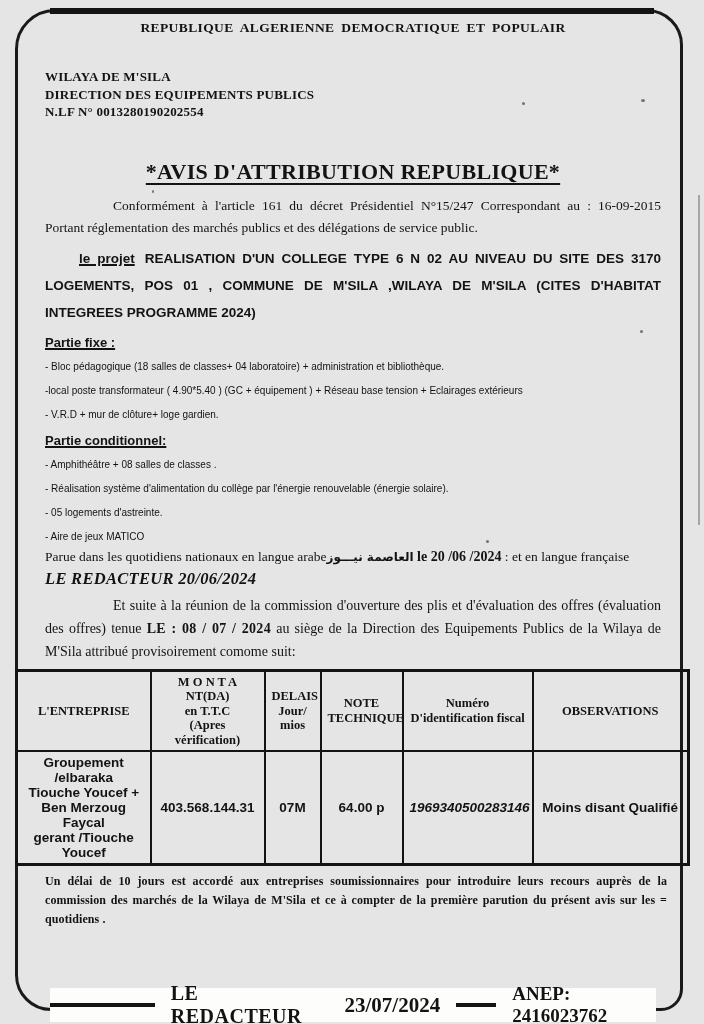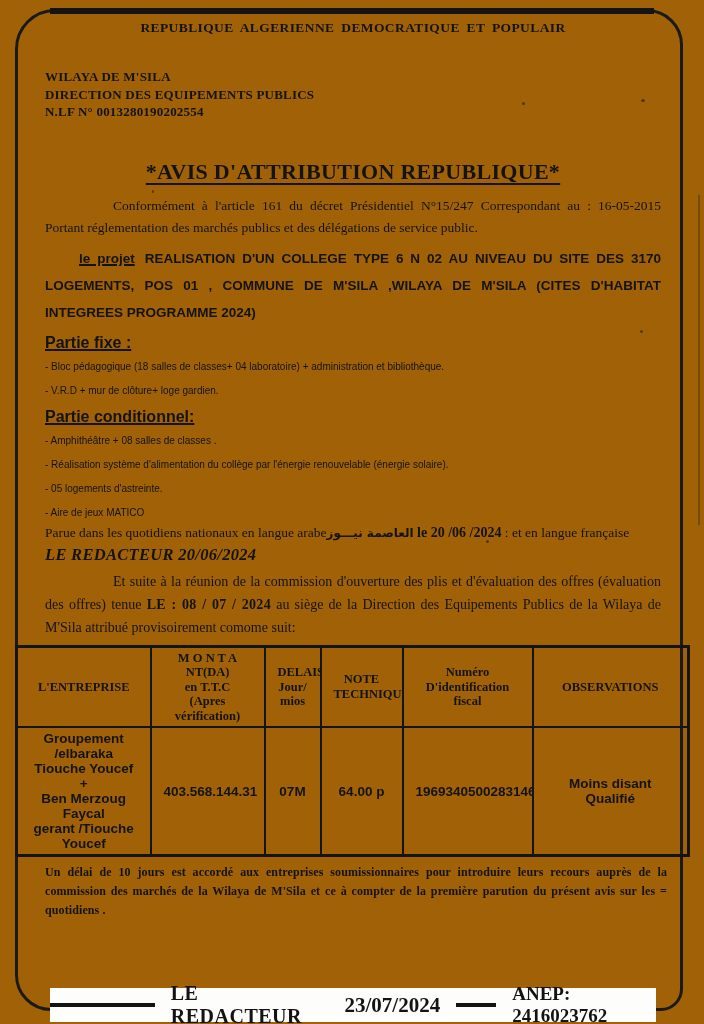--- a/index.html
+++ b/index.html
@@ -4,21 +4,21 @@
 <style>
   html, body {
     margin: 0;
     padding: 0;
     background: #fdfdfb;
   }
   .page {
     position: relative;
     width: 704px;
     height: 1024px;
-    background: #a16207;
+    background: #e5e5e5;
     overflow: hidden;
     color: #131313;
     font-family: "Liberation Serif", serif;
   }
   .border-frame {
     position: absolute;
     left: 15px; top: 9px;
     width: 668px; height: 1002px;
     border: 3px solid #1a1a1a;
     border-radius: 40px 36px 22px 36px;
@@ -91,21 +91,21 @@
   .project-label {
     margin-left: 34px;
     margin-right: 10px;
     text-decoration: underline;
     text-decoration-thickness: 2px;
   }
   .section-heading {
     margin-top: 8px;
     font-family: "Liberation Sans", sans-serif;
     font-weight: bold;
-    font-size: 16px;
+    font-size: 13px;
     line-height: 18px;
     text-decoration: underline;
     text-decoration-thickness: 2px;
   }
   .item {
     margin: 5px 0 0 0;
     font-family: "Liberation Sans", sans-serif;
     font-size: 10px;
     line-height: 19px;
     text-align: justify;
@@ -137,21 +137,21 @@
   .eval b { letter-spacing: 0.3px; }
   table.award {
     margin: 6px 0 0 -30px;
     width: 672px;
     border-collapse: collapse;
     table-layout: fixed;
     border: 3px solid #141414;
   }
   table.award th, table.award td {
     border: 2.5px solid #141414;
-    padding: 3px 12px;
+    padding: 3px 6px;
     white-space: pre-line;
     vertical-align: middle;
     overflow: hidden;
   }
   table.award th {
     font-weight: bold;
     font-size: 12.5px;
     line-height: 14.5px;
     text-align: center;
     height: 72px;
@@ -164,21 +164,21 @@
     height: 60px;
   }
   td.cell-entreprise {
     text-align: left;
     font-size: 12px;
     line-height: 15px;
     padding-left: 5px;
   }
   td.cell-montant { font-size: 14px; }
   td.cell-note { font-family: "Liberation Serif", serif; font-weight: 600; }
-  td.cell-nif { font-size: 14px; }
+  td.cell-nif { font-size: 14px; font-style: italic; }
   td.cell-obs {
     font-family: "Liberation Serif", serif;
     font-weight: normal;
     font-size: 13px;
   }
   .notes { margin-top: 6px; width: 622px; }
   .note {
     margin: 0;
     font-weight: bold;
     font-size: 12px;
@@ -235,27 +235,28 @@
     <div class="republic">REPUBLIQUE ALGERIENNE DEMOCRATIQUE ET POPULAIR</div>
 
     <div class="issuer">
       <div>WILAYA DE M'SILA</div>
       <div>DIRECTION DES EQUIPEMENTS PUBLICS</div>
       <div>N.LF N° 0013280190202554</div>
     </div>
 
     <div class="title">*AVIS D'ATTRIBUTION REPUBLIQUE*</div>
 
-    <p class="para indent p-conformity">Conformément à l'article 161 du décret Présidentiel N°15/247 Correspondant au : 16-05-2015  Portant réglementation des marchés publics et des délégations de service public.</p>
+    <p class="para indent p-conformity">Conformément à l'article 161 du décret Présidentiel N°15/247 Correspondant au : 16-09-2015  Portant réglementation des marchés publics et des délégations de service public.</p>
 
 
     <p class="project"><span class="project-label">le projet</span><span>REALISATION D'UN COLLEGE TYPE 6 N 02 AU NIVEAU DU SITE DES 3170 LOGEMENTS, POS 01 , COMMUNE DE M'SILA ,WILAYA DE M'SILA (CITES D'HABITAT INTEGREES PROGRAMME 2024)</span></p>
 
     <div class="section-heading">Partie fixe :</div>
     <p class="item">- Bloc pédagogique (18 salles de classes+ 04 laboratoire) + administration et bibliothèque.</p>
+    <p class="item">-local poste transformateur ( 4.90*5.40 ) (GC + équipement ) + Réseau base tension + Eclairages extérieurs</p>
     <p class="item">- V.R.D + mur de clôture+ loge gardien.</p>
 
     <div class="section-heading">Partie conditionnel:</div>
     <p class="item">- Amphithéâtre + 08 salles de classes .</p>
     <p class="item">- Réalisation système d'alimentation du collège par l'énergie renouvelable (énergie solaire).</p>
     <p class="item">- 05 logements d'astreinte.</p>
     <p class="item">- Aire de jeux MATICO</p>
 
     <p class="pub-line"><span>Parue dans les quotidiens nationaux en langue arabe</span><span class="arabic" dir="rtl">العاصمة نيـــوز</span>
       <b>le 20 /06 /2024</b>

